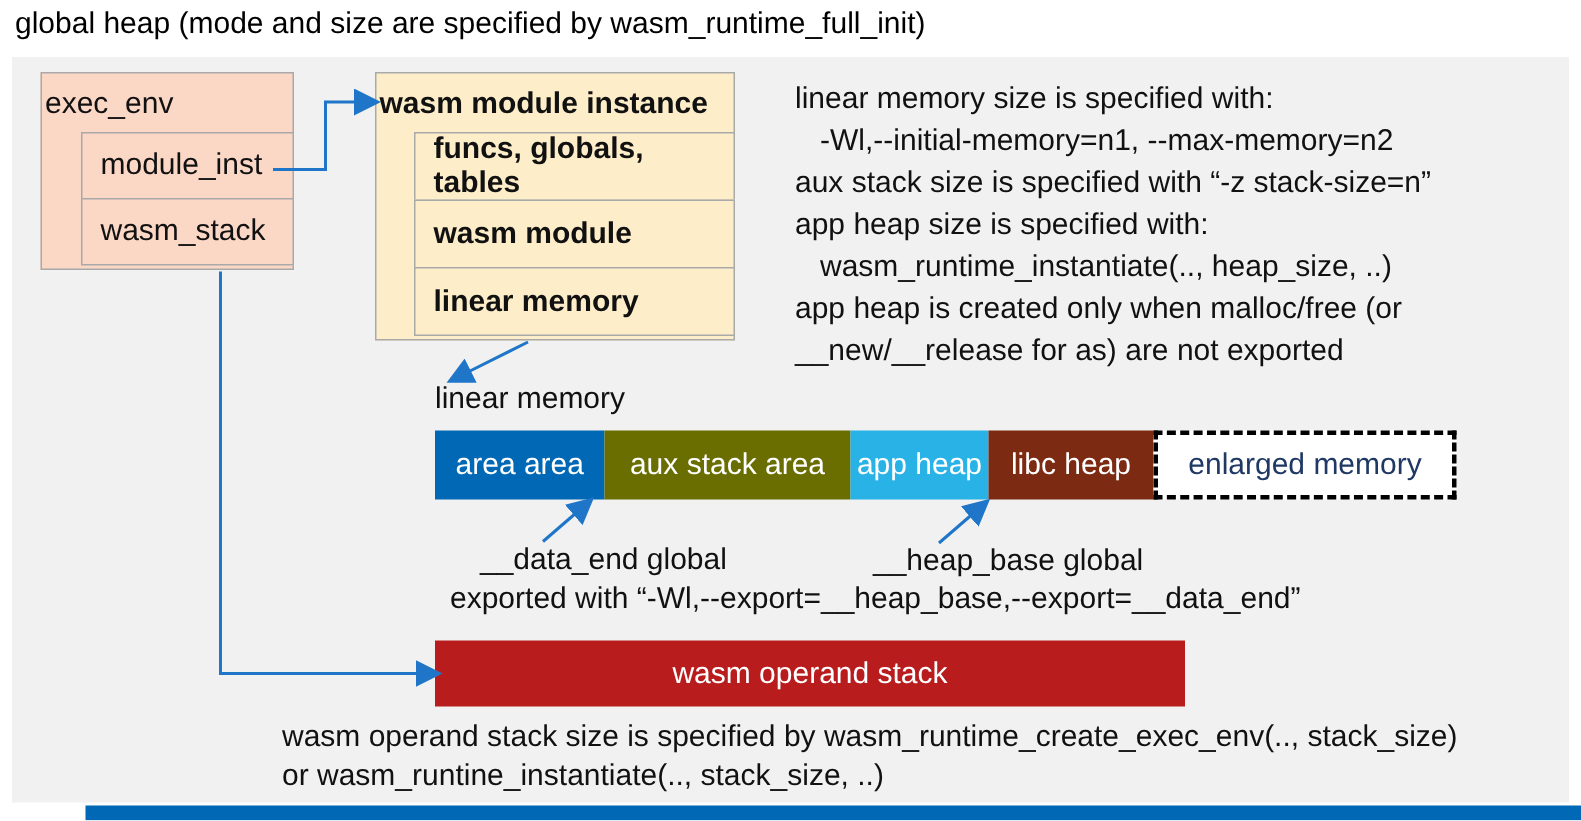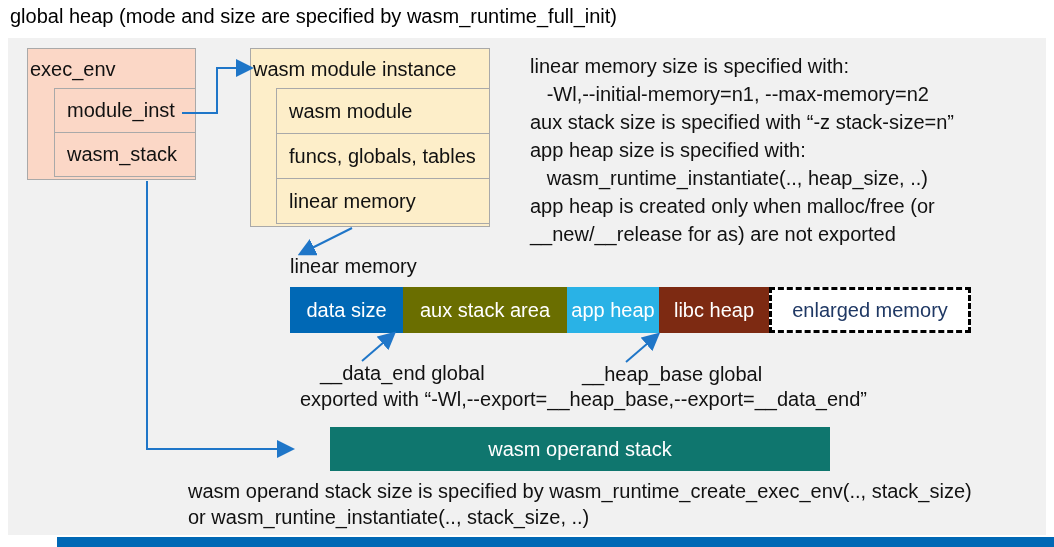--- a/index.html
+++ b/index.html
@@ -51,51 +51,51 @@
   <div class="title">global heap (mode and size are specified by wasm_runtime_full_init)</div>
 
   <div class="panel" style="background-color: rgb(241, 241, 241);"></div>
 
   <div class="struct exec-env" style="background-color: rgb(251, 215, 198);">
     <div class="hdr">exec_env</div>
     <div class="row" style="background-color: rgb(251, 215, 198);">module_inst</div>
     <div class="row" style="background-color: rgb(251, 215, 198);">wasm_stack</div>
   </div>
 
-  <div class="struct mod-inst" style="background-color: rgb(253, 238, 201);">
+  <div class="struct mod-inst" style="background-color: rgb(253, 238, 201); font-weight: bold;">
     <div class="hdr">wasm module instance</div>
+    <div class="row" style="background-color: rgb(253, 238, 201);">funcs, globals, tables</div>
     <div class="row" style="background-color: rgb(253, 238, 201);">wasm module</div>
-    <div class="row" style="background-color: rgb(253, 238, 201);">funcs, globals, tables</div>
     <div class="row" style="background-color: rgb(253, 238, 201);">linear memory</div>
   </div>
 
   <div class="notes">
     <div>linear memory size is specified with:</div>
     <div>   -Wl,--initial-memory=n1, --max-memory=n2</div>
     <div>aux stack size is specified with “-z stack-size=n”</div>
     <div>app heap size is specified with:</div>
     <div>   wasm_runtime_instantiate(.., heap_size, ..)</div>
     <div>app heap is created only when malloc/free (or</div>
     <div>__new/__release for as) are not exported</div>
   </div>
 
   <div class="lm-label">linear memory</div>
   <div class="membar">
-    <div class="seg seg-0" style="background-color: rgb(0, 104, 181); color: rgb(255, 255, 255);">data size</div>
+    <div class="seg seg-0" style="background-color: rgb(0, 104, 181); color: rgb(255, 255, 255);">area area</div>
     <div class="seg seg-1" style="background-color: rgb(106, 110, 0); color: rgb(255, 255, 255);">aux stack area</div>
     <div class="seg seg-2" style="background-color: rgb(41, 178, 230); color: rgb(255, 255, 255);">app heap</div>
     <div class="seg seg-3" style="background-color: rgb(125, 42, 18); color: rgb(255, 255, 255);">libc heap</div>
     <div class="seg seg-4" style="background-color: rgb(255, 255, 255); color: rgb(31, 56, 100);">enlarged memory</div>
   </div>
 
   <div class="lbl-data-end">__data_end global</div>
   <div class="lbl-heap-base">__heap_base global</div>
   <div class="lbl-exported">exported with “-Wl,--export=__heap_base,--export=__data_end”</div>
 
-  <div class="opstack" style="background-color: #0f766e; margin-left: 40px;">wasm operand stack</div>
+  <div class="opstack" style="background-color: #b91c1c;">wasm operand stack</div>
   <div class="note1">wasm operand stack size is specified by wasm_runtime_create_exec_env(.., stack_size)</div>
   <div class="note2">or wasm_runtine_instantiate(.., stack_size, ..)</div>
 
   <div class="footer-bar" style="background-color: rgb(0, 104, 181);"></div>
 
   <svg class="arrows" width="1054" height="547" viewBox="0 0 1054 547">
     <defs>
       <marker id="ah" markerWidth="9" markerHeight="9" refX="1" refY="4.5" orient="auto">
         <path d="M0,0 L9,4.5 L0,9 z" fill="#1F76C8"></path>
       </marker>

